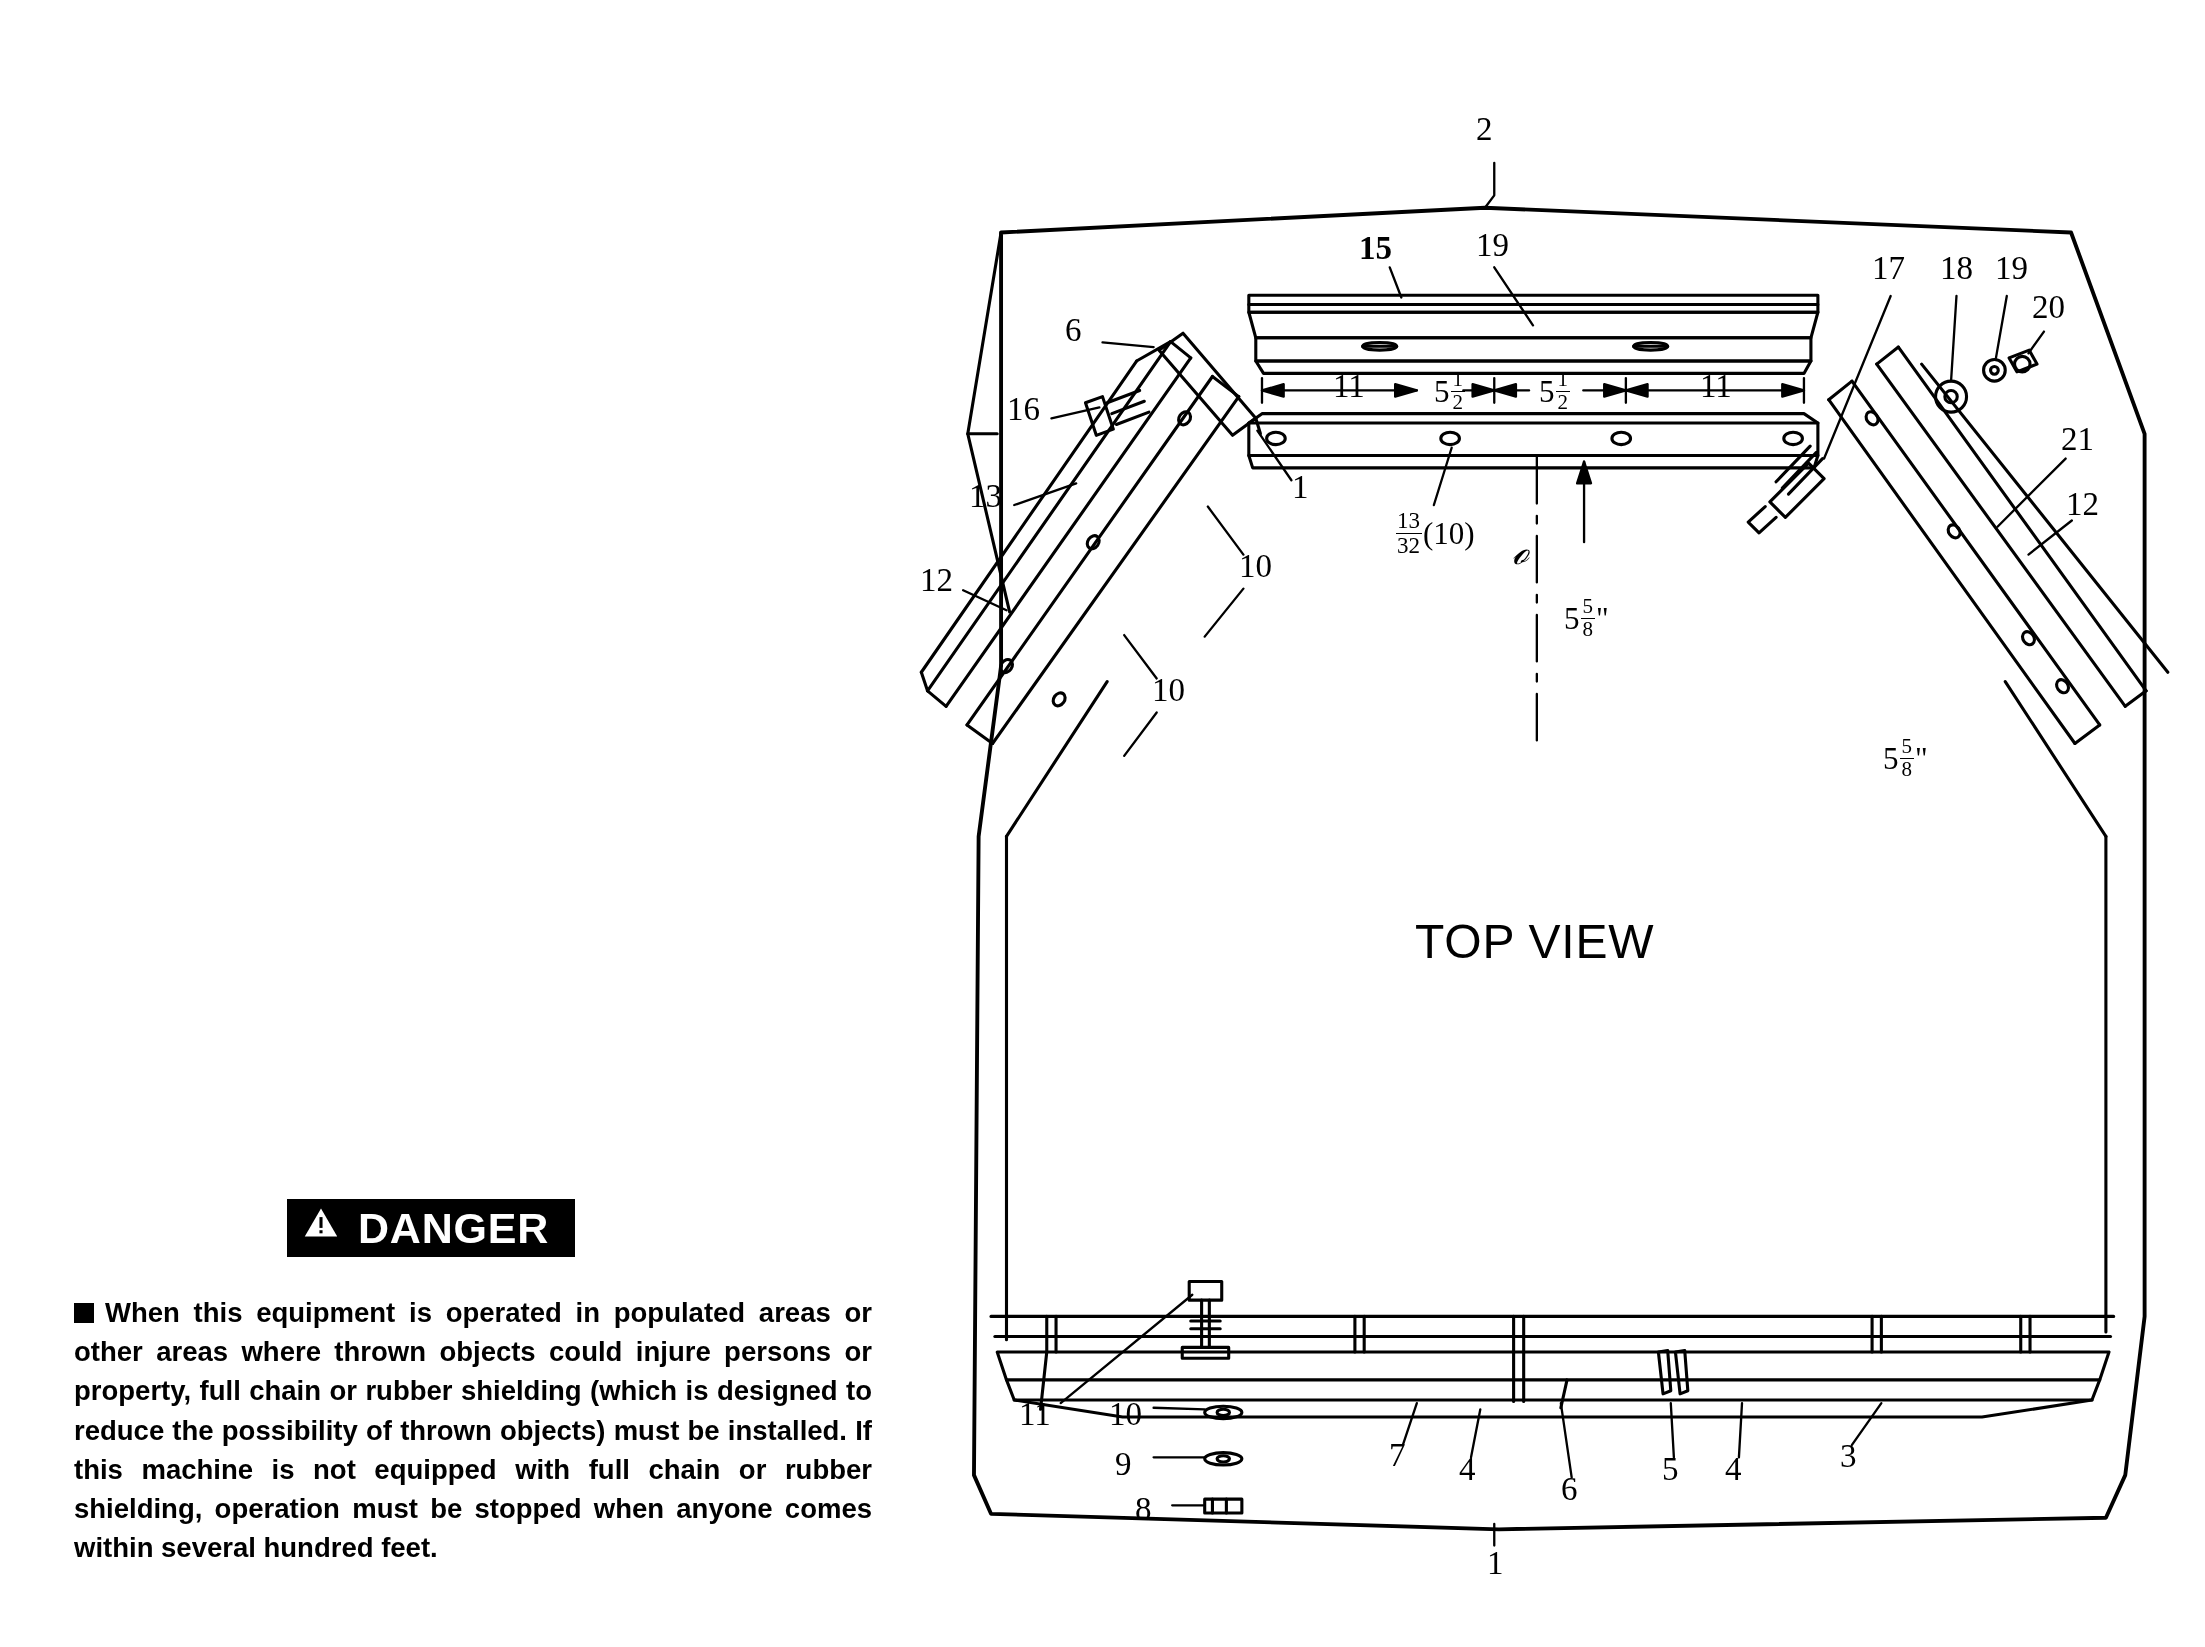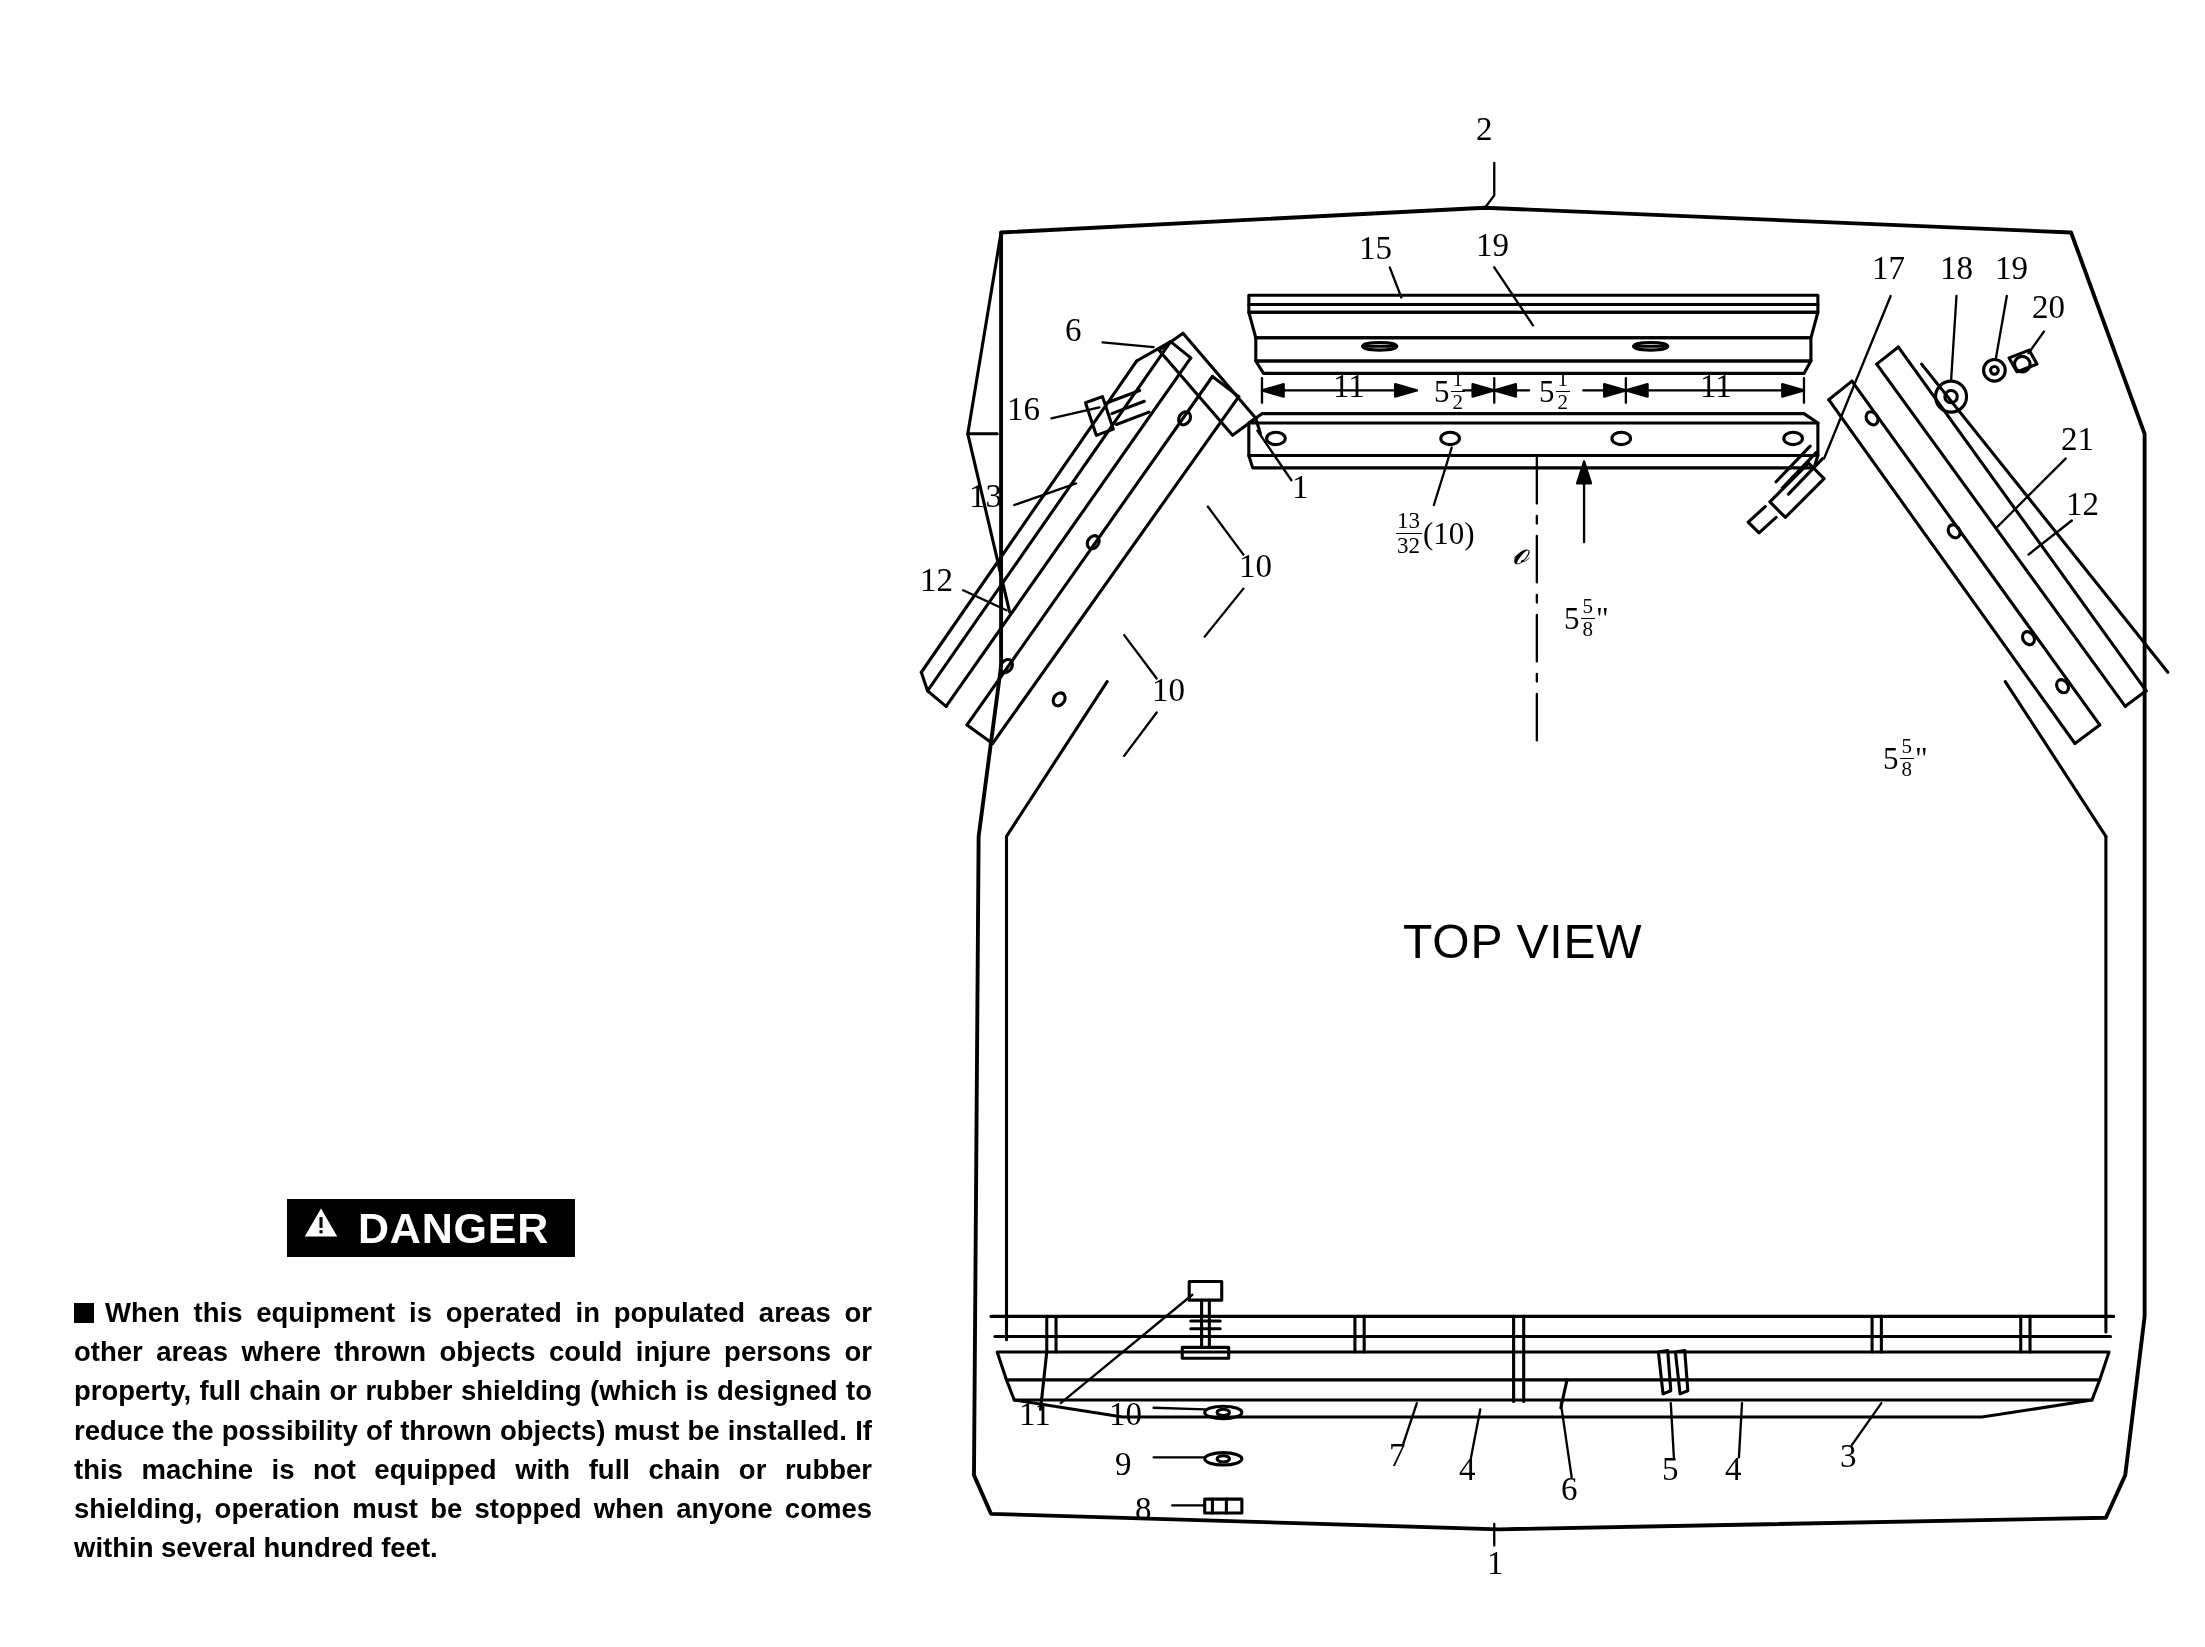--- a/index.html
+++ b/index.html
@@ -78,20 +78,21 @@
     line-height: 1;
   }
   .lbl.num { font-family: "Liberation Serif", serif; font-size: 33px; }
   .topview {
     position: absolute;
     font-family: "Liberation Sans", sans-serif;
     font-size: 48px;
     letter-spacing: 0.8px;
     color: #000;
     white-space: nowrap;
+    margin-left: 12px;
   }
   
   .frac {
     display: inline-flex;
     flex-direction: column;
     align-items: center;
     justify-content: center;
     vertical-align: middle;
     font-size: 21px;
     line-height: 1.04;
@@ -346,21 +347,21 @@
 
         <path d="M1985,590 L1985,970" stroke-dasharray="60 16 10 16"></path>
 
         <path d="M2046,596 L2046,700"></path>
         <path d="M2046,596 l-9,28 l18,0 Z" fill="#000"></path>
       </g>
     </g>
   </svg>
 
   <div class="lbl num" style="left:1476px; top:113px;">2</div>
-  <div class="lbl num" style="left:1359px; top:232px;">15</div>
+  <div class="lbl num" style="left:1359px; top:232px;font-weight:bold;">15</div>
   <div class="lbl num" style="left:1476px; top:229px;">19</div>
   <div class="lbl num" style="left:1872px; top:252px;">17</div>
   <div class="lbl num" style="left:1940px; top:252px;">18</div>
   <div class="lbl num" style="left:1995px; top:252px;">19</div>
   <div class="lbl num" style="left:2032px; top:291px;">20</div>
   <div class="lbl num" style="left:2061px; top:423px;">21</div>
   <div class="lbl num" style="left:2066px; top:488px;">12</div>
   <div class="lbl num" style="left:1065px; top:314px;">6</div>
   <div class="lbl num" style="left:1007px; top:393px;">16</div>
   <div class="lbl num" style="left:969px; top:480px;">13</div>

